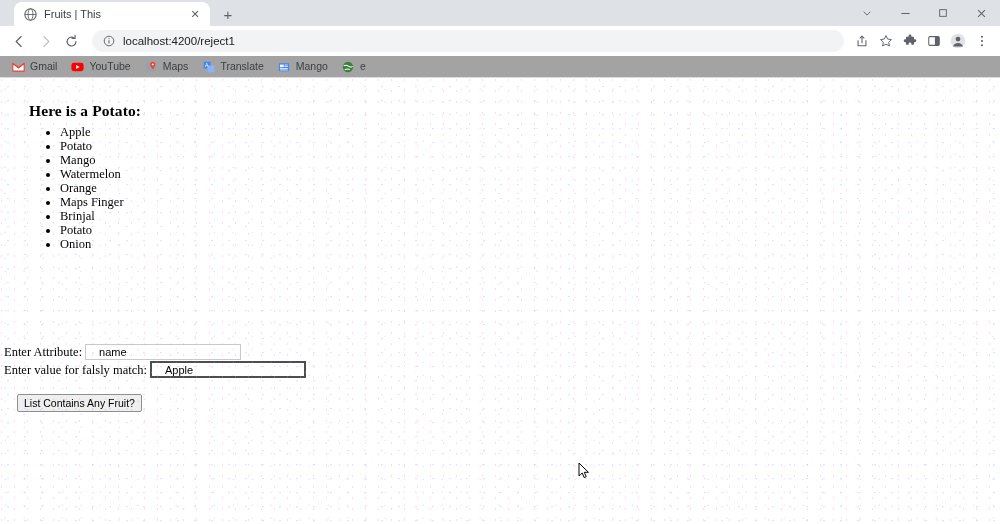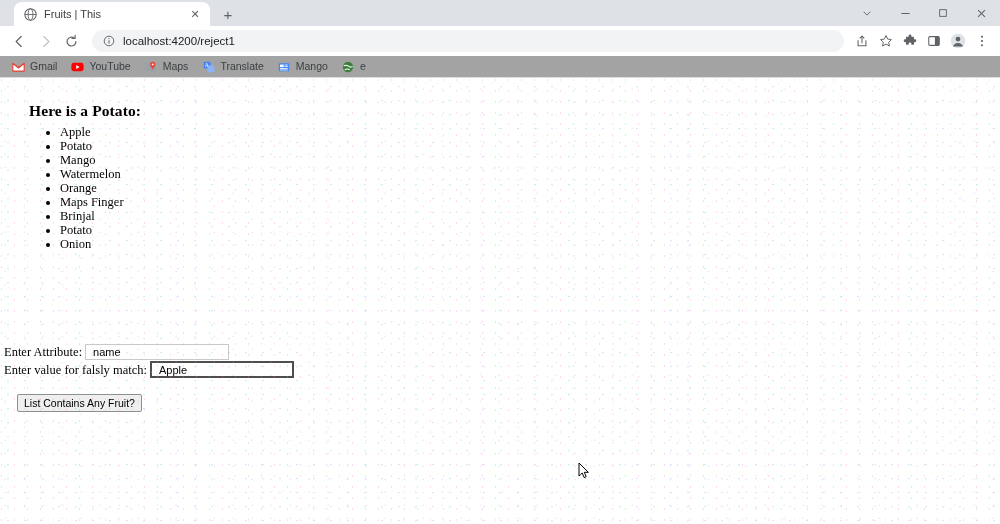--- a/index.html
+++ b/index.html
@@ -249,21 +249,21 @@
   .form-label {
     font-family: "Liberation Serif", "DejaVu Serif", serif;
     font-size: 12.5px;
     color: #000;
     margin-right: 3px;
   }
   input.textbox {
     font-family: "Liberation Sans", sans-serif;
     font-size: 11px;
     height: 14px;
-    padding: 0 7px;
+    padding: 0 13px;
     margin: 0;
     box-sizing: content-box;
     background: #ffffff;
     color: #000;
     outline: none;
   }
   input.textbox.unfocused {
     border: 1px solid #c9c9c9;
     width: 128px;
   }

